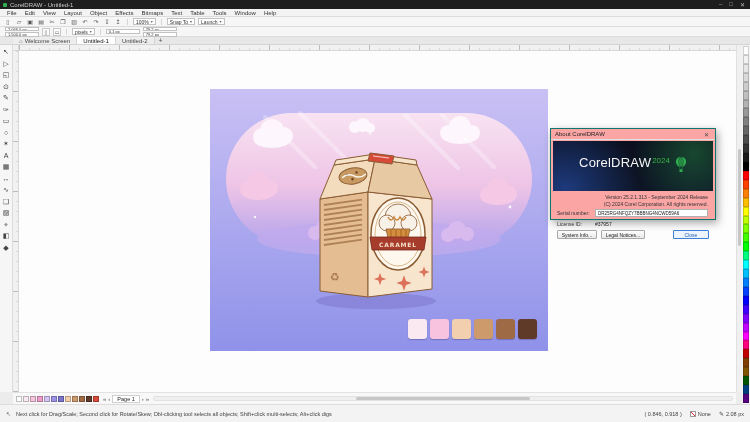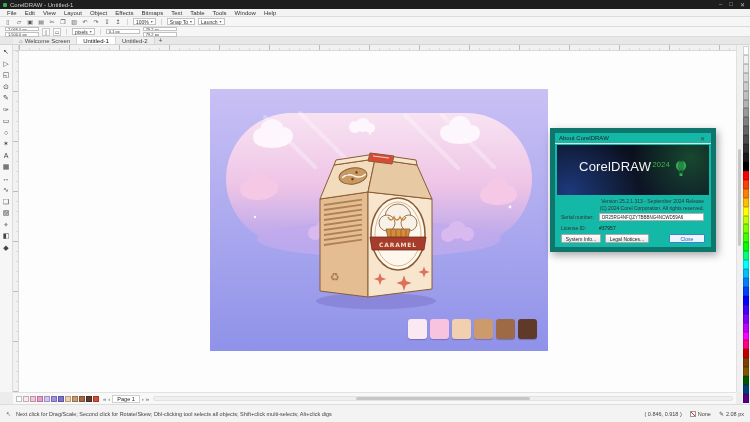--- a/index.html
+++ b/index.html
@@ -56,21 +56,21 @@
   .right-palette { position:absolute; right:0; top:45px; bottom:18px; width:8px; background:#f3f3f3; display:flex; flex-direction:column; padding:1px; }
   .right-palette .chip { width:100%; flex:1; border:0.5px solid rgba(0,0,0,.18); }
 
   
   .artwork { position:absolute; left:210px; top:89px; width:338px; height:262px; }
   .artwork svg { display:block; }
   .art-swatches { position:absolute; left:198px; top:230px; display:flex; gap:3px; }
   .art-chip { width:19px; height:20px; border-radius:3px; box-shadow:0 1px 1px rgba(40,30,90,.3); }
 
   
-  .dialog { position:absolute; left:550px; top:128px; width:166px; height:124px; background:#14b8a6; border:5px solid #0f766e; box-shadow:2px 3px 8px rgba(0,0,0,.35); z-index:10; }
+  .dialog { position:absolute; left:550px; top:128px; width:166px; height:92px; background:#fca5a5; border:1px solid #0f766e; box-shadow:2px 3px 8px rgba(0,0,0,.35); z-index:10; }
   .dlg-titlebar { position:absolute; left:0; top:0; right:0; height:11px; display:flex; align-items:center; padding:0 4px; border-bottom:1px solid #e0e0e0; }
   .dlg-title { font-size:6px; color:#222; }
   .dlg-close { margin-left:auto; font-size:6px; color:#444; padding:0 2px; }
   .dlg-banner { position:absolute; left:2px; right:2px; top:12px; height:50px;
     background:
       radial-gradient(circle at 88% 25%, rgba(47,174,79,.35), transparent 42%),
       radial-gradient(circle at 8% 95%, rgba(45,95,210,.5), transparent 48%),
       linear-gradient(#0b0f1d, #0d1526);
     display:flex; align-items:flex-start; justify-content:center; padding-top:15px; }
   .brand-name { font-size:13px; color:#f5f5f5; letter-spacing:.2px; line-height:13px; }

